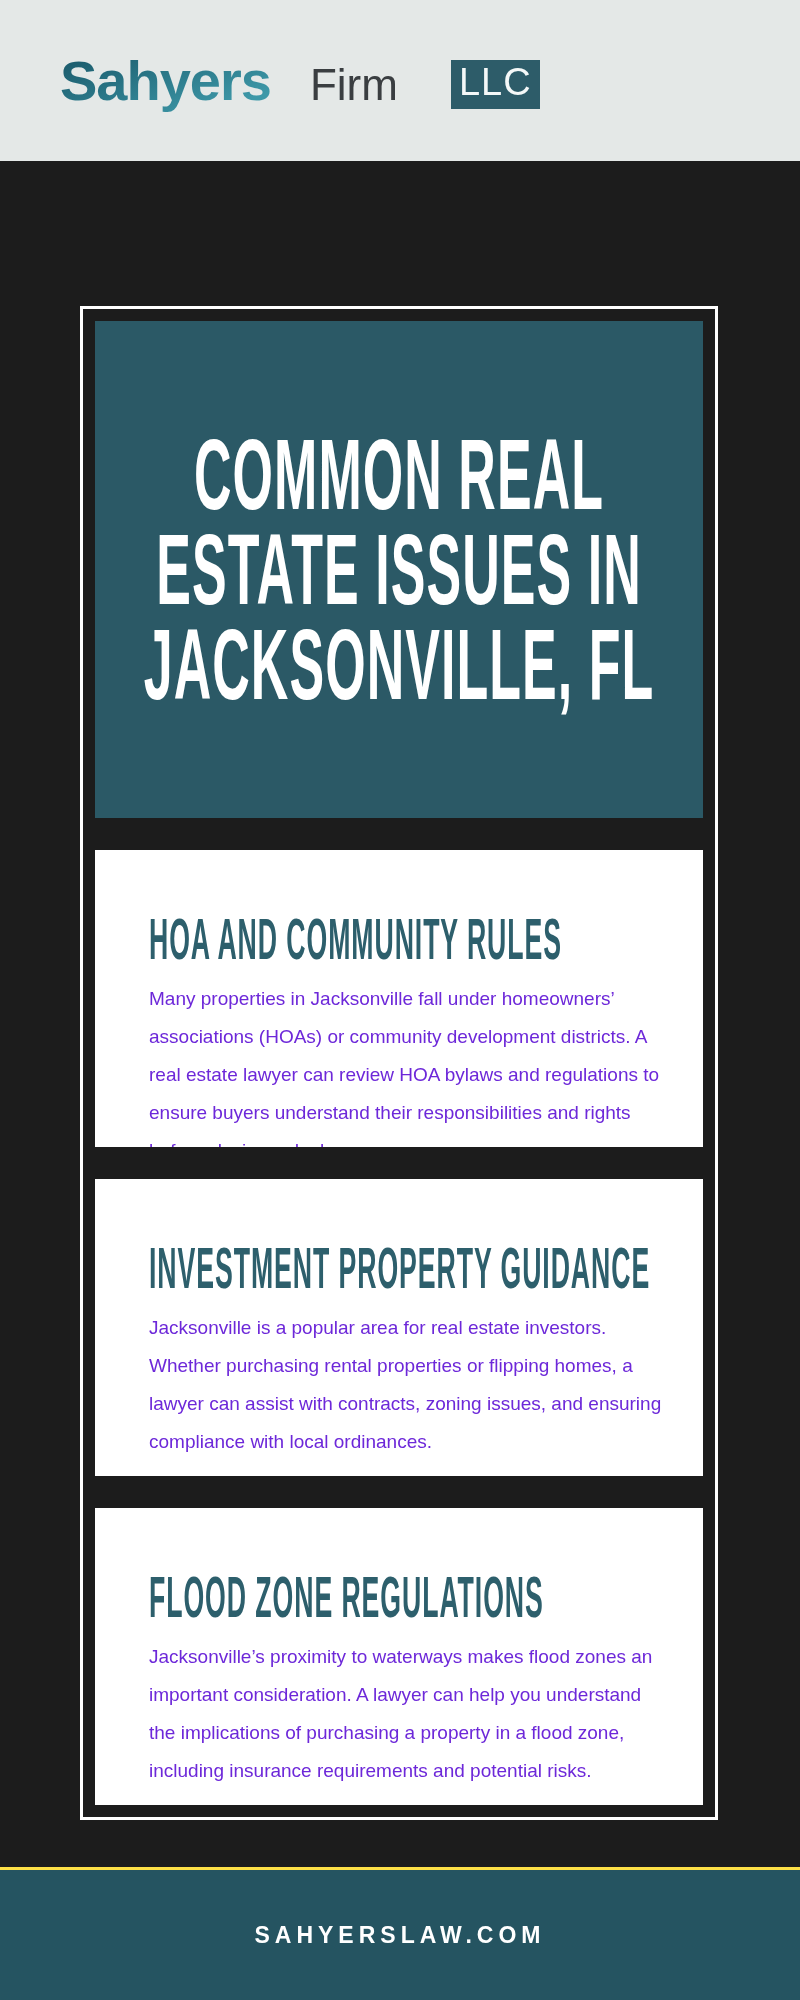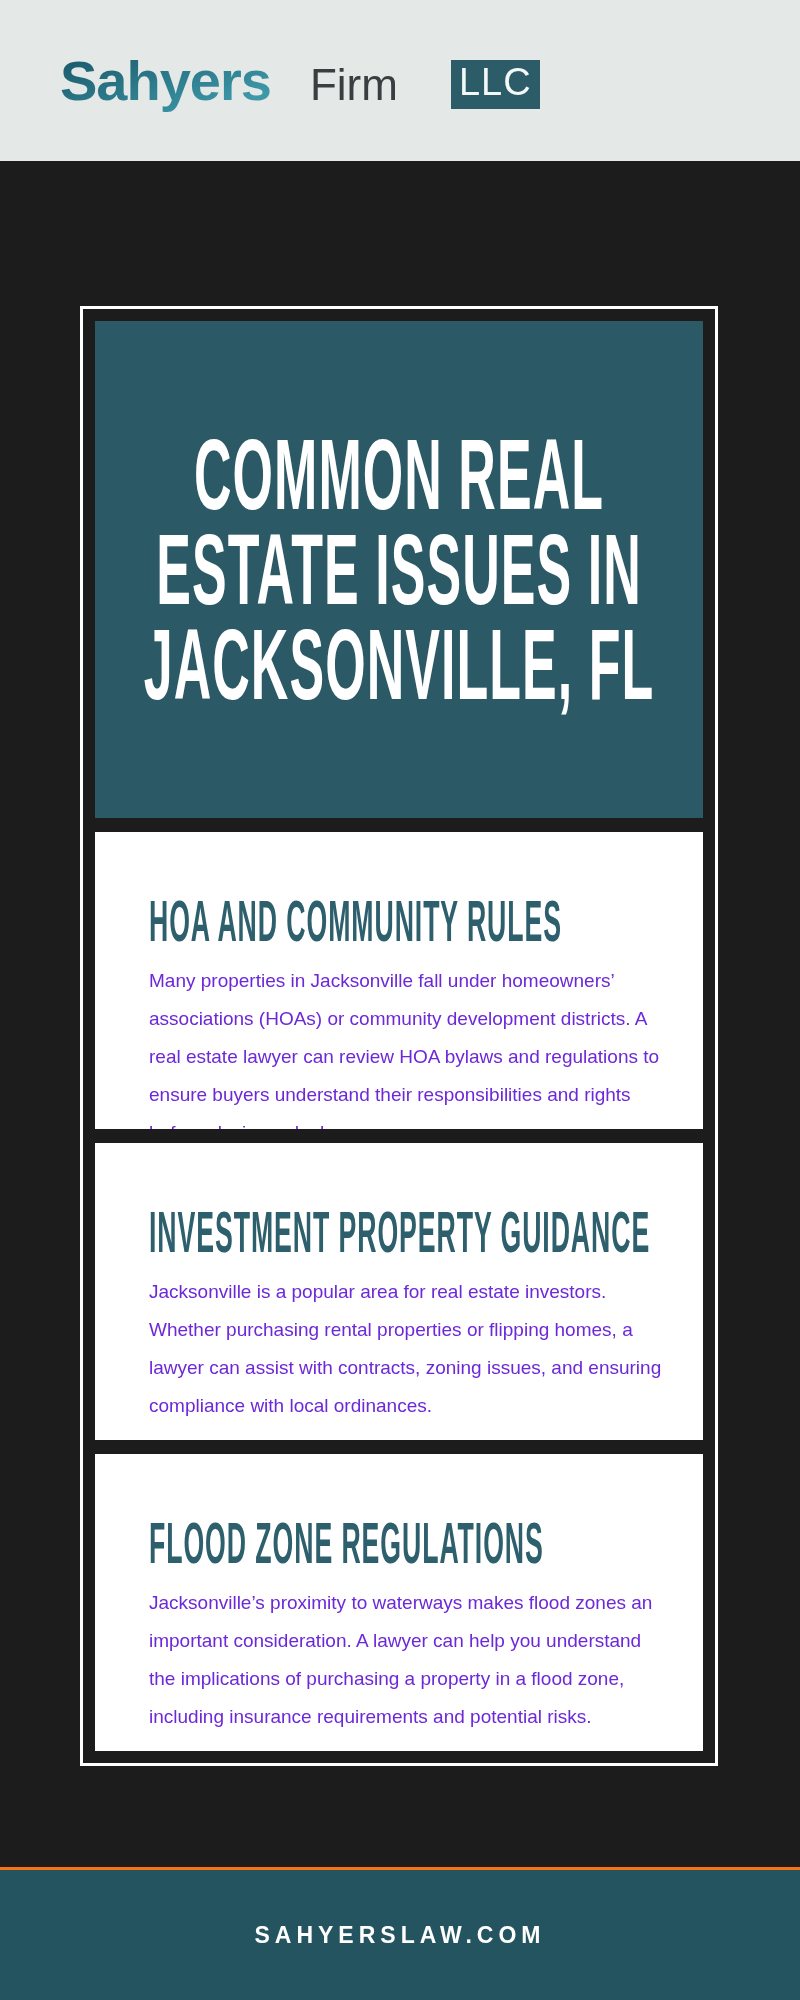--- a/index.html
+++ b/index.html
@@ -33,21 +33,21 @@
     font-size:38px;font-weight:normal;letter-spacing:1px;
     padding:1px 8px 5px 8px;margin-left:14px;margin-top:8px;
   }
 
   
   .frame{
     position:absolute;left:80px;top:306px;width:638px;
     border:3px solid #ffffff;
     box-sizing:border-box;
     padding:12px;
-    display:flex;flex-direction:column;gap:14px;
+    display:flex;flex-direction:column;gap:32px;
   }
   .hero{
     background:#2b5966;height:497px;
     display:flex;align-items:center;justify-content:center;
   }
   .hero-title{
     margin:0;color:#ffffff;
     font-size:100px;line-height:95px;font-weight:bold;
     letter-spacing:2px;text-align:center;white-space:pre;
     transform:scaleX(0.52);transform-origin:center;
@@ -65,21 +65,21 @@
   .card-body{
     margin:0;color:#6d28d9;
     font-size:19px;line-height:38px;
     white-space:pre-line;
   }
 
   
   .footer{
     position:absolute;left:0;bottom:0;width:800px;height:133px;
     box-sizing:border-box;
-    background:#255461;border-top:3px solid #f97316;
+    background:#255461;border-top:3px solid #fde047;
     display:flex;align-items:center;justify-content:center;
   }
   .footer-site{
     color:#ffffff;font-size:23px;font-weight:bold;letter-spacing:5px;
   }
 </style>
 </head>
 <body>
 
 <div class="page">

